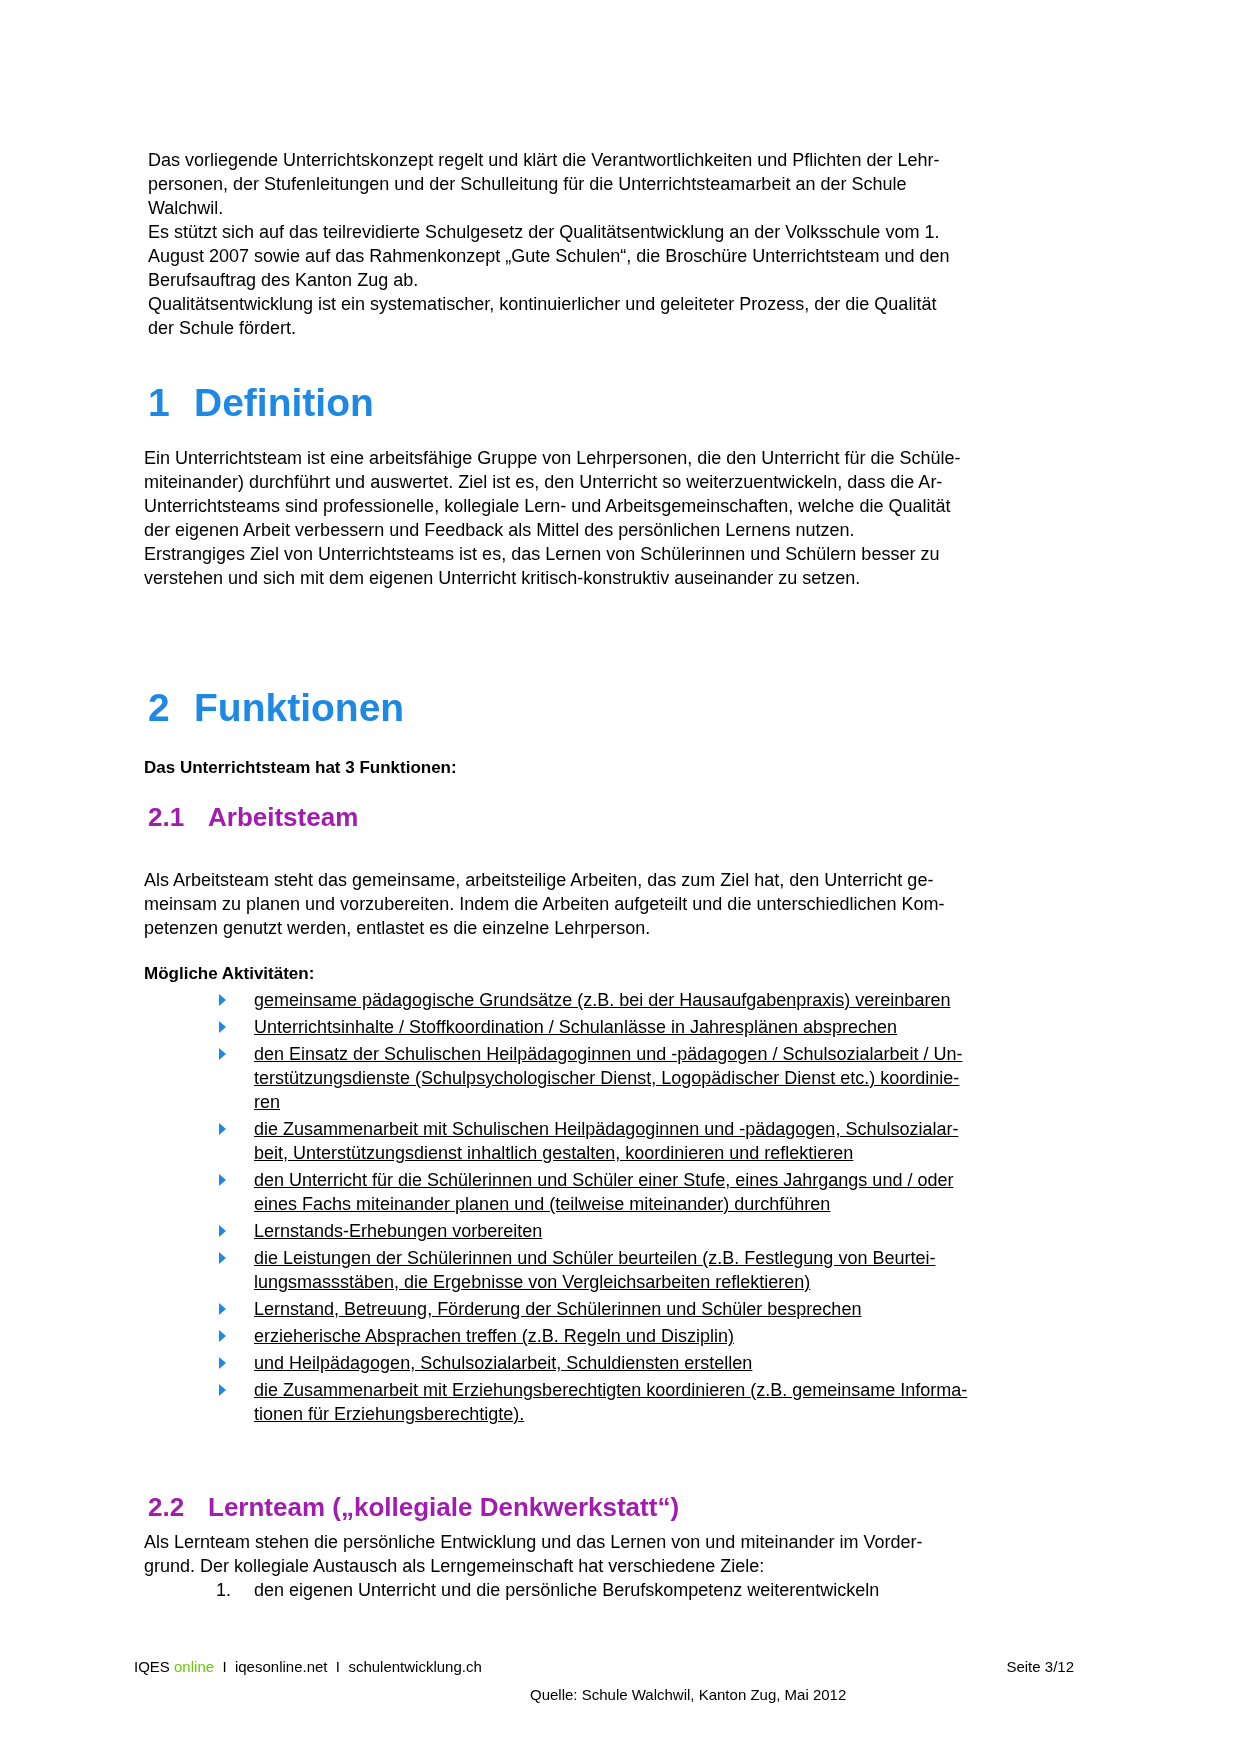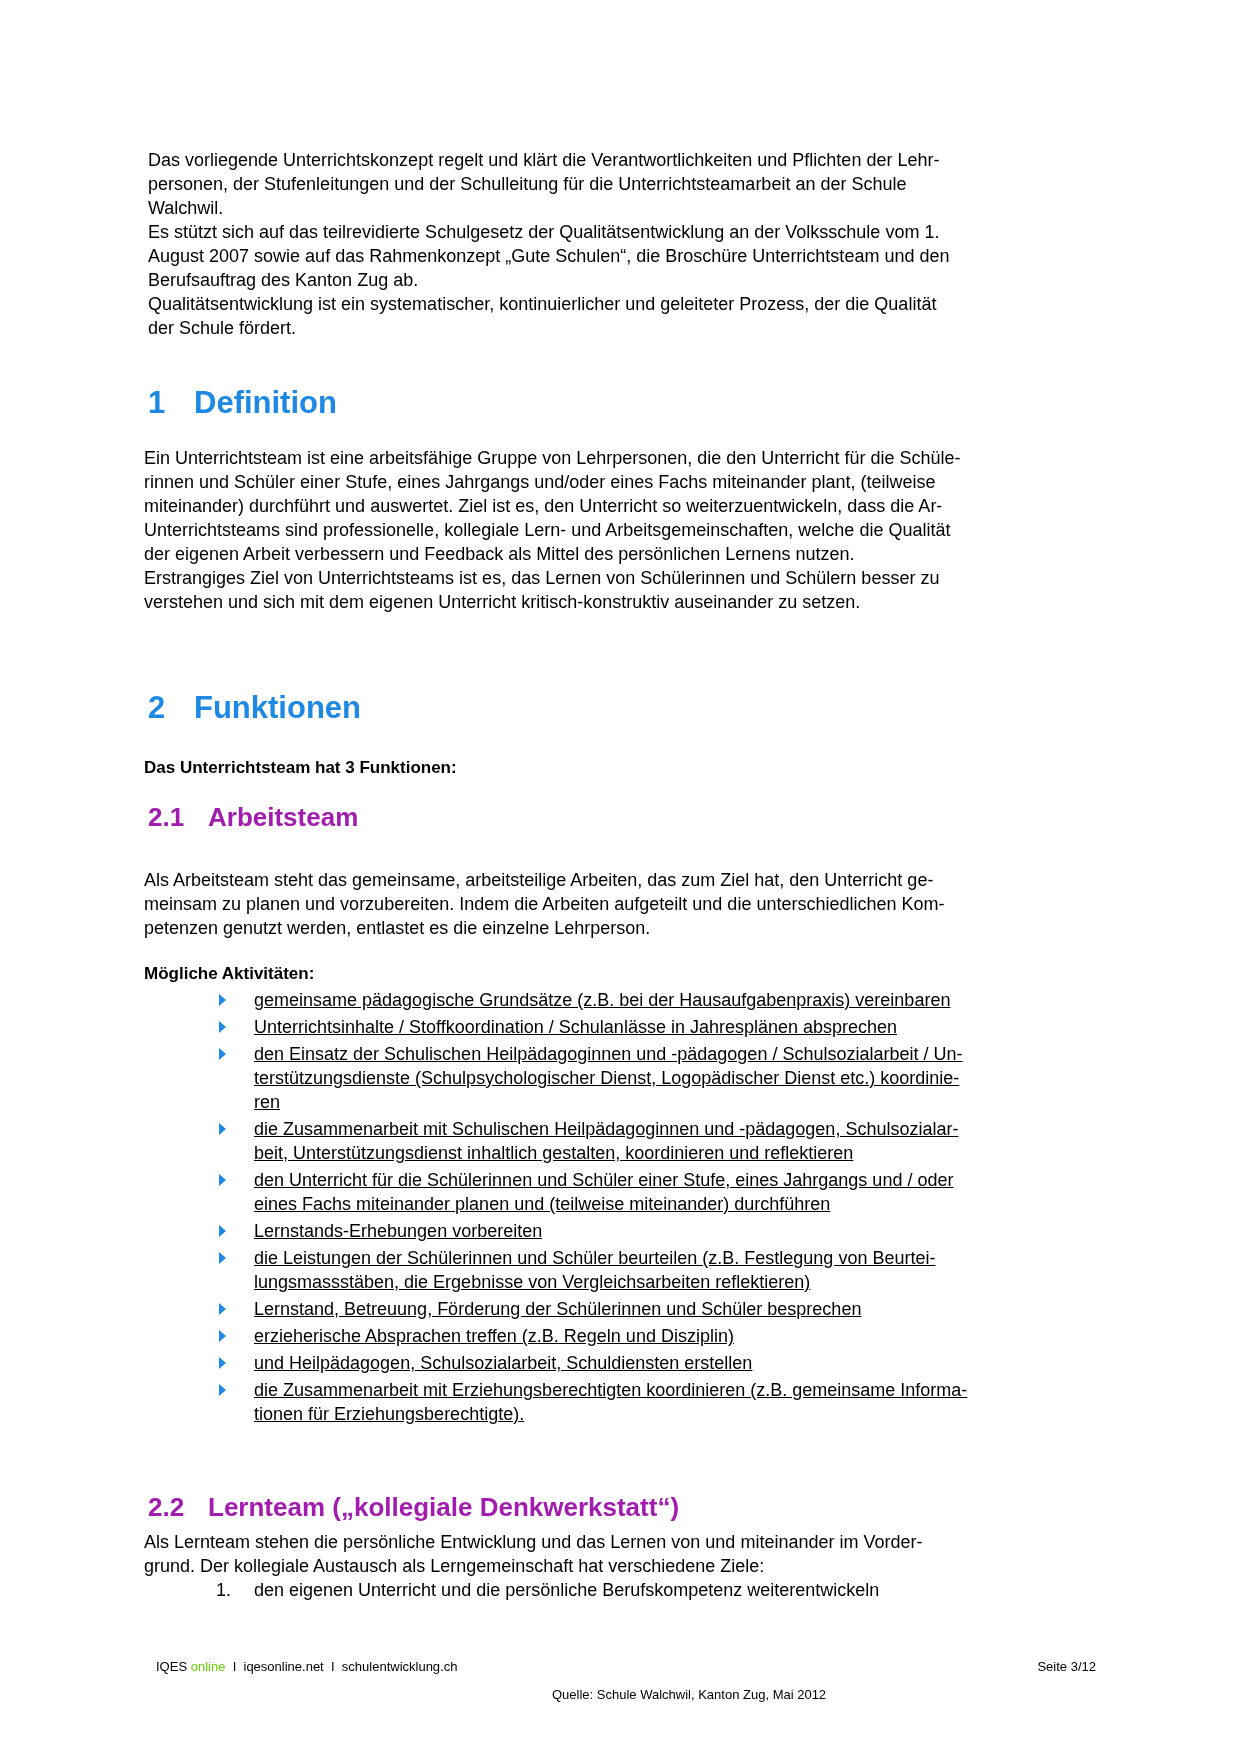--- a/index.html
+++ b/index.html
@@ -3,21 +3,21 @@
   <meta charset="utf-8">
   <style>
     html, body { margin: 0; padding: 0; background: #ffffff; }
     body {
       width: 1240px; height: 1754px; position: relative; overflow: hidden;
       font-family: "Liberation Sans", sans-serif; color: #000;
     }
     p, .line { margin: 0; font-size: 18px; line-height: 24px; }
     .intro { position: absolute; left: 148px; top: 148px; width: 940px; }
     .h1 {
-      position: absolute; left: 148px; font-size: 31px; font-weight: bold;
+      position: absolute; left: 148px; font-size: 39px; font-weight: bold;
       color: #1e88e5; line-height: 40px; margin: 0;
     }
     .h1 .num { display: inline-block; width: 46px; }
     .h2 {
       position: absolute; left: 148px; font-size: 26px; font-weight: bold;
       color: #a21caf; line-height: 34px; margin: 0;
     }
     .h2 .num { display: inline-block; width: 60px; }
     .block { position: absolute; left: 144px; width: 945px; }
     .bold { font-weight: bold; font-size: 17px; line-height: 24px; }
@@ -28,22 +28,22 @@
     }
     ul.bullets li .marker {
       position: absolute; left: 75px; top: 6px; width: 0; height: 0;
       border-top: 6px solid transparent; border-bottom: 6px solid transparent;
       border-left: 7px solid #1e88e5;
     }
     ol.numbered { list-style: none; margin: 0; padding: 0; }
     ol.numbered li { position: relative; padding-left: 110px; font-size: 18px; line-height: 24px; }
     ol.numbered li .num { position: absolute; left: 72px; }
     .footer {
-      position: absolute; left: 156px; top: 1657px; width: 940px; height: 20px;
-      font-size: 13px; line-height: 20px; color: #000; text-align: center;
+      position: absolute; left: 134px; top: 1657px; width: 940px; height: 20px;
+      font-size: 15px; line-height: 20px; color: #000; text-align: center;
     }
     .footer .left { position: absolute; left: 0; }
     .footer .mid { position: absolute; left: 396px; margin-top: 28px; }
     .footer .right { position: absolute; right: 0; }
     .green { color: #66cc00; }
   </style>
 </head>
 <body>
 
 <div class="intro">
@@ -55,21 +55,20 @@
   <div class="line">Berufsauftrag des Kanton Zug ab.</div>
   <div class="line">Qualitätsentwicklung ist ein systematischer, kontinuierlicher und geleiteter Prozess, der die Qualität</div>
   <div class="line">der Schule fördert.</div>
 </div>
 
 <h1 class="h1" style="top:383px;">
   <span class="num">1</span><span>Definition</span>
 </h1>
 <div class="block" style="top:446px;">
   <div class="line">Ein Unterrichtsteam ist eine arbeitsfähige Gruppe von Lehrpersonen, die den Unterricht für die Schüle-</div>
-  <div class="line">rinnen und Schüler einer Stufe, eines Jahrgangs und/oder eines Fachs miteinander plant, (teilweise</div>
   <div class="line">miteinander) durchführt und auswertet. Ziel ist es, den Unterricht so weiterzuentwickeln, dass die Ar-</div>
   <div class="line">Unterrichtsteams sind professionelle, kollegiale Lern- und Arbeitsgemeinschaften, welche die Qualität</div>
   <div class="line">der eigenen Arbeit verbessern und Feedback als Mittel des persönlichen Lernens nutzen.</div>
   <div class="line">Erstrangiges Ziel von Unterrichtsteams ist es, das Lernen von Schülerinnen und Schülern besser zu</div>
   <div class="line">verstehen und sich mit dem eigenen Unterricht kritisch-konstruktiv auseinander zu setzen.</div>
 </div>
 
 <h1 class="h1" style="top:688px;">
   <span class="num">2</span><span>Funktionen</span>
 </h1>

